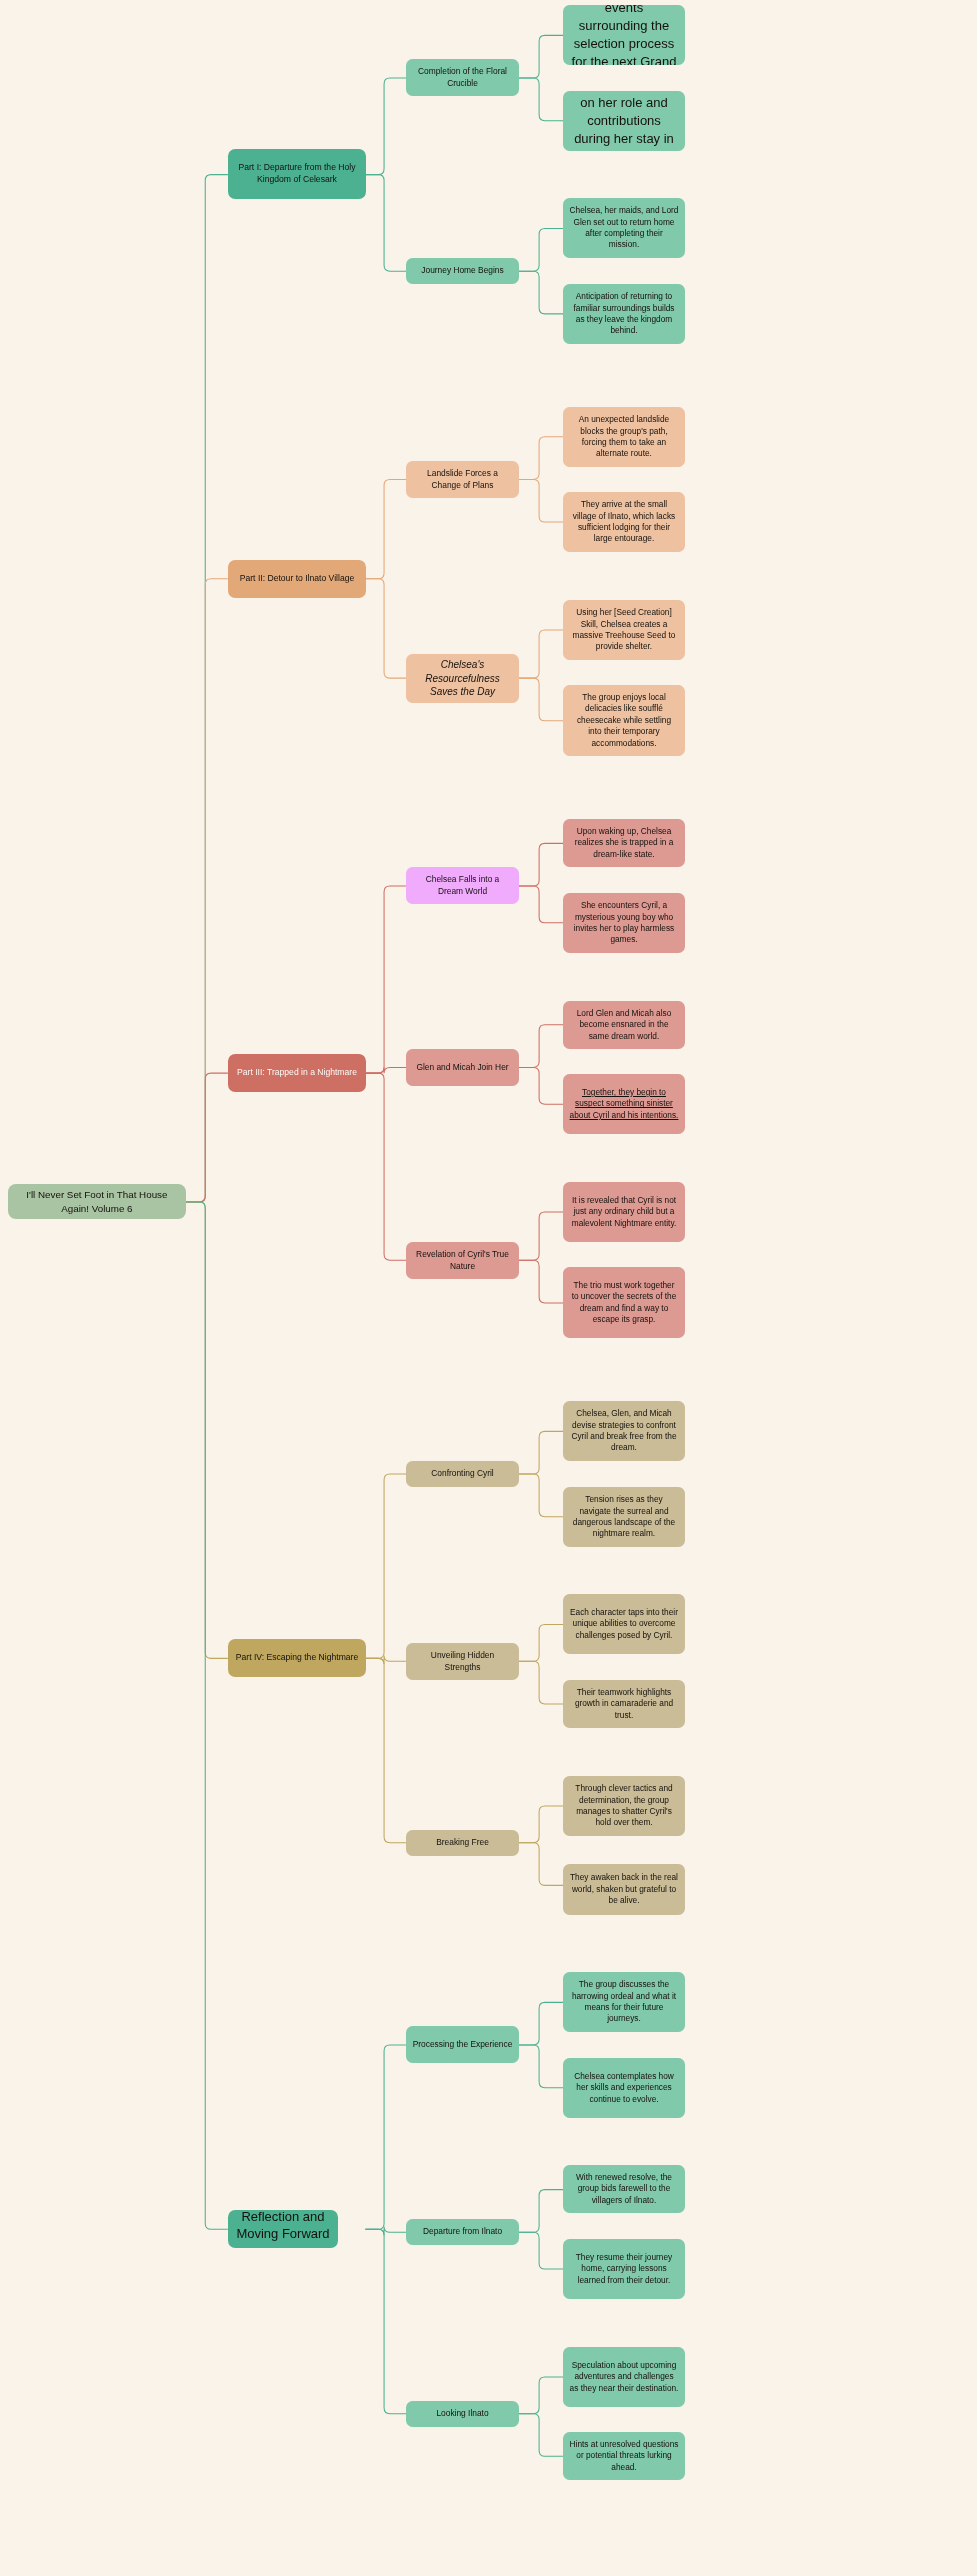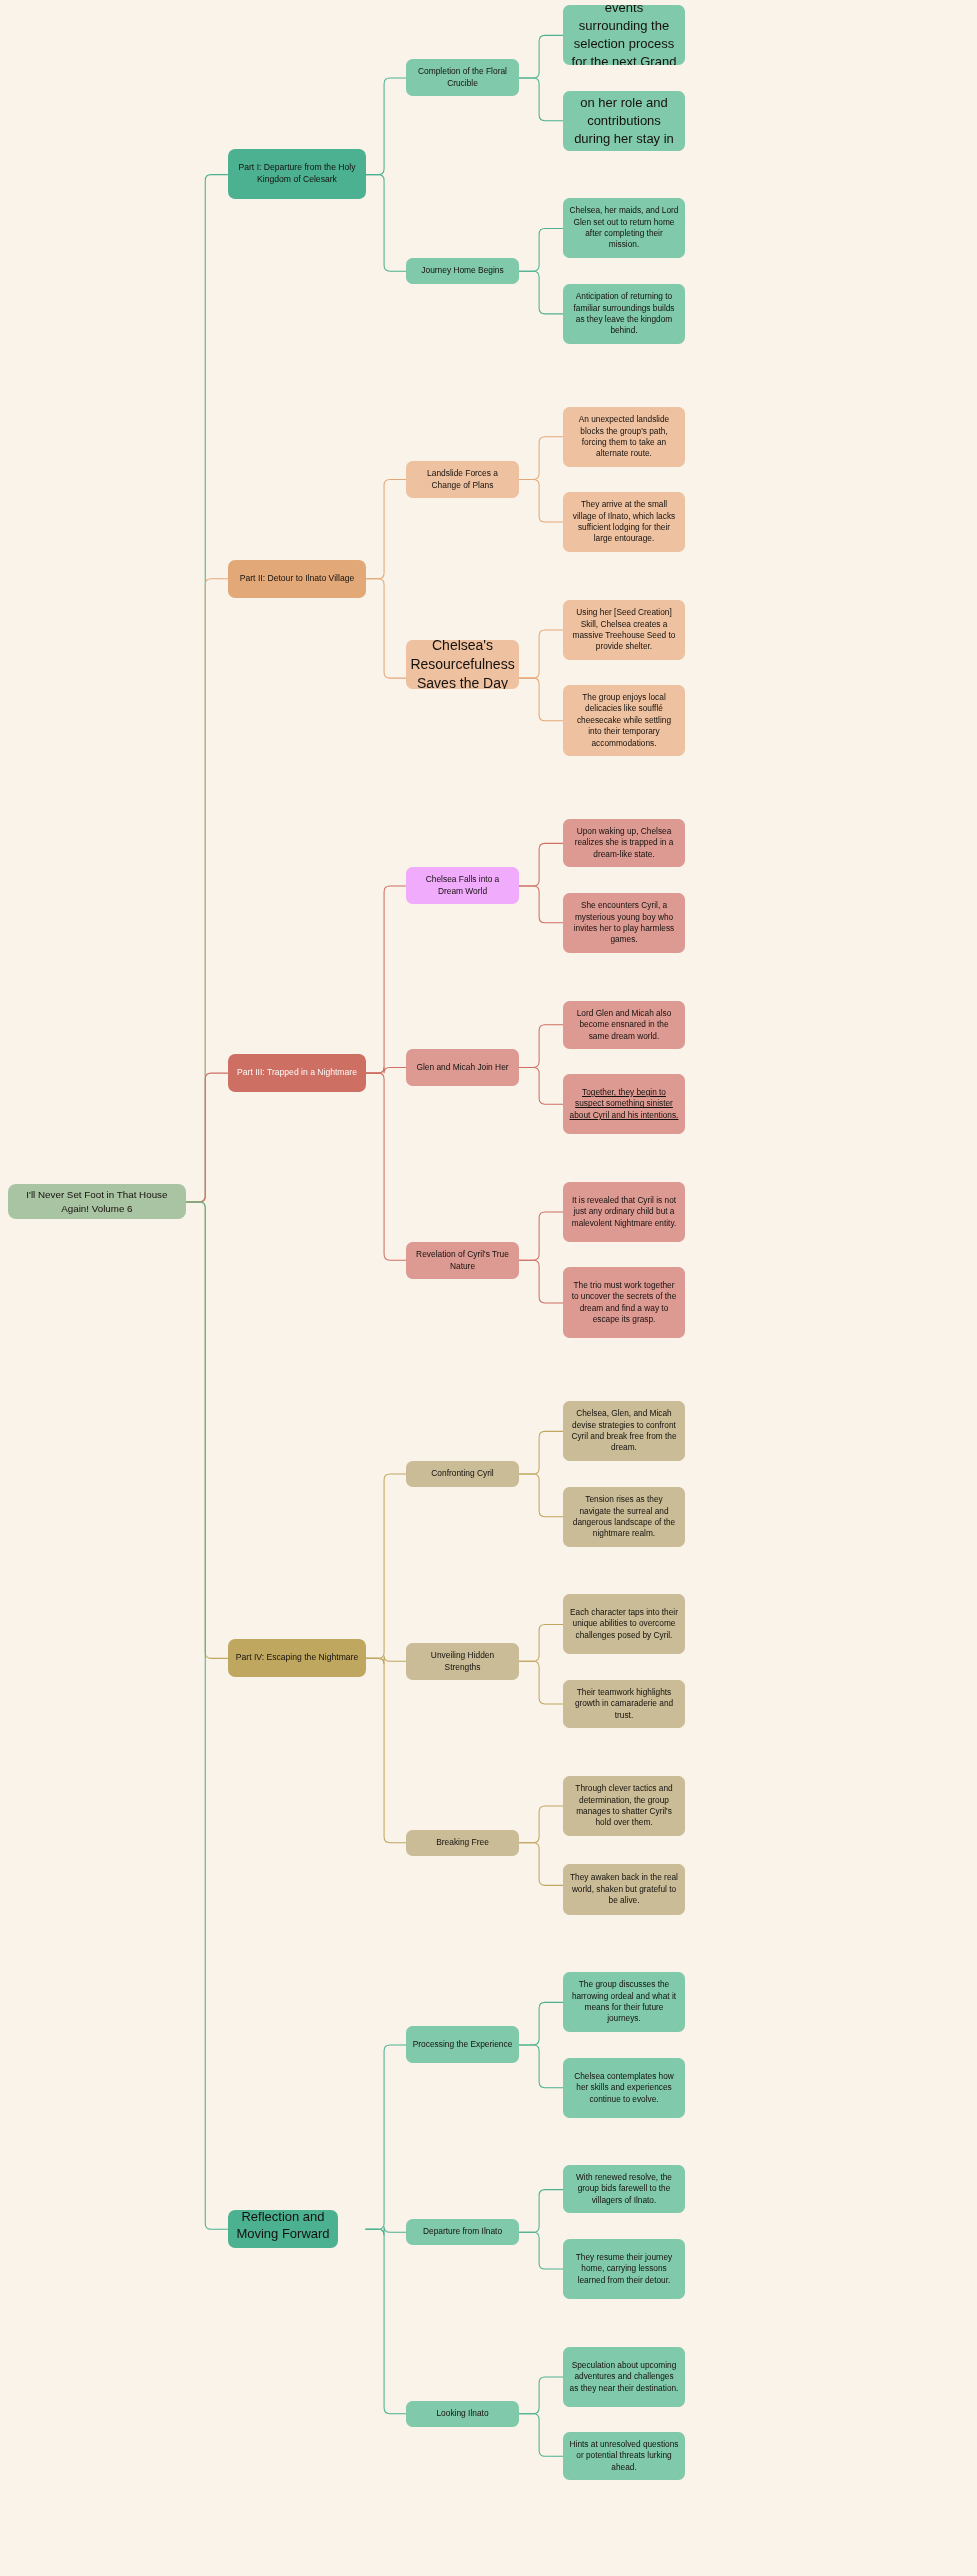--- a/index.html
+++ b/index.html
@@ -136,21 +136,21 @@
       </div>
       <div class="node lvl2" style="left: 406px; top: 461px; width: 113px; height: 37px; background: rgb(238, 193, 160); font-size: 8.4px;">
         <span>Landslide Forces a Change of Plans</span>
       </div>
       <div class="node lvl3" style="left: 563px; top: 407px; width: 122px; height: 60px; background: rgb(238, 193, 160); font-size: 8.3px;">
         <span>An unexpected landslide blocks the group's path, forcing them to take an alternate route.</span>
       </div>
       <div class="node lvl3" style="left: 563px; top: 492px; width: 122px; height: 60px; background: rgb(238, 193, 160); font-size: 8.3px;">
         <span>They arrive at the small village of Ilnato, which lacks sufficient lodging for their large entourage.</span>
       </div>
-      <div class="node lvl2" style="left: 406px; top: 640px; width: 113px; height: 49px; background: rgb(238, 193, 160); font-size: 14px;">
+      <div class="node lvl2" style="left: 406px; top: 654px; width: 113px; height: 49px; background: rgb(238, 193, 160); font-size: 10px; font-style: italic;">
         <span>Chelsea's Resourcefulness Saves the Day</span>
       </div>
       <div class="node lvl3" style="left: 563px; top: 600px; width: 122px; height: 60px; background: rgb(238, 193, 160); font-size: 8.3px;">
         <span>Using her [Seed Creation] Skill, Chelsea creates a massive Treehouse Seed to provide shelter.</span>
       </div>
       <div class="node lvl3" style="left: 563px; top: 685px; width: 122px; height: 71px; background: rgb(238, 193, 160); font-size: 8.3px;">
         <span>The group enjoys local delicacies like soufflé cheesecake while settling into their temporary accommodations.</span>
       </div>
       <div class="node lvl1 light-text" style="left: 228px; top: 1054px; width: 138px; height: 38px; background: rgb(206, 111, 99); font-size: 8.6px;">
         <span>Part III: Trapped in a Nightmare</span>

